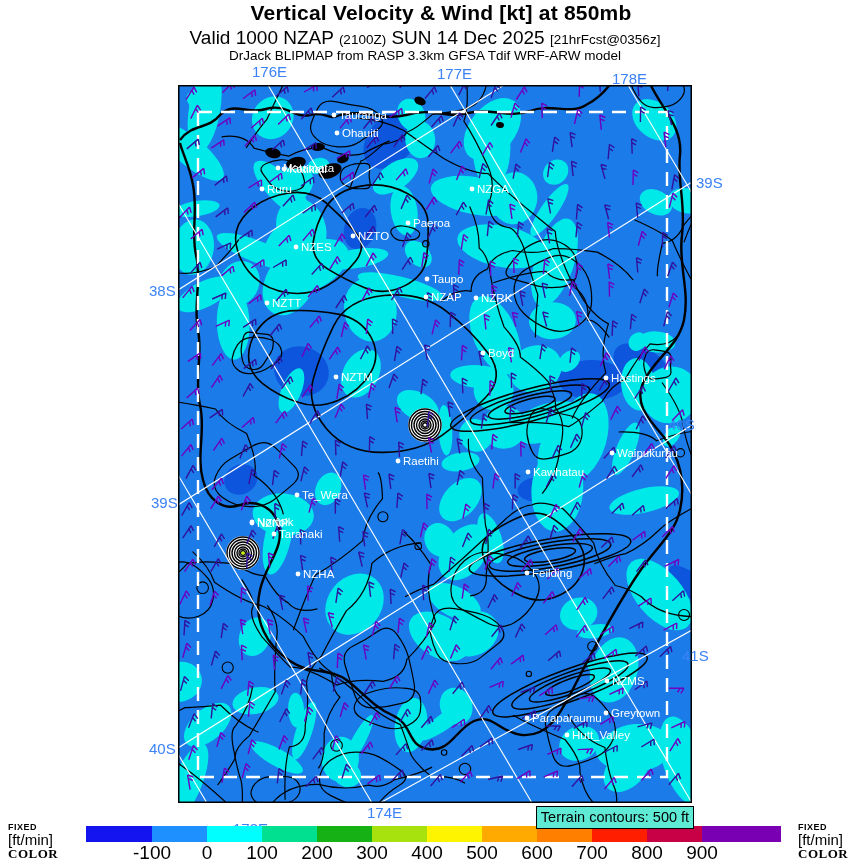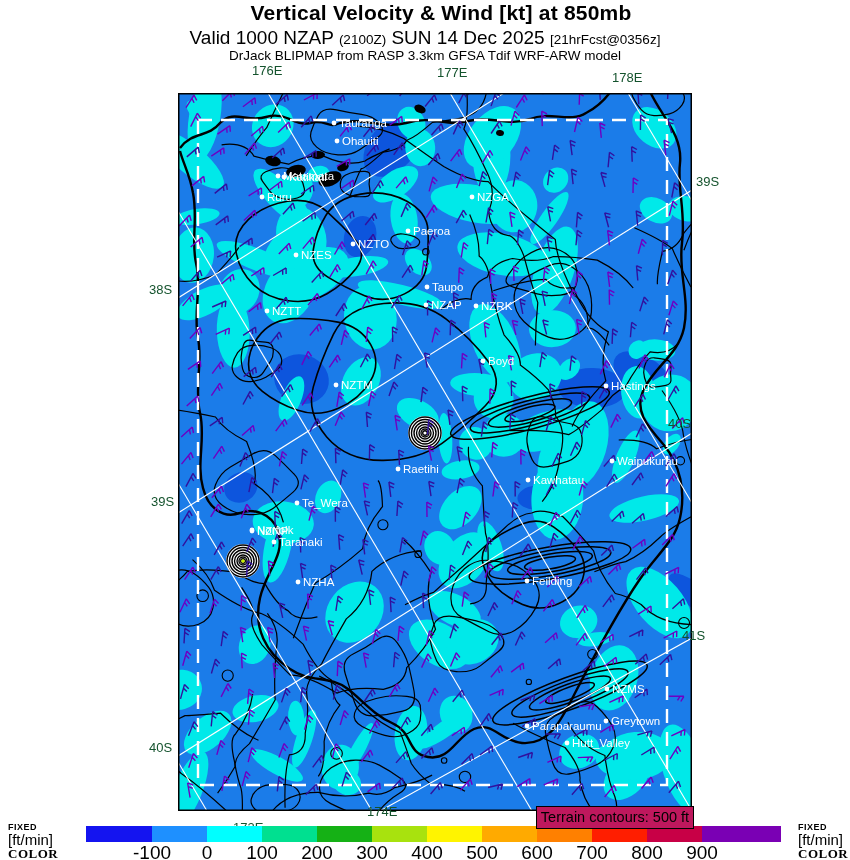--- a/index.html
+++ b/index.html
@@ -3,32 +3,32 @@
 <meta charset="utf-8">
 <style>
   html,body{margin:0;padding:0;background:#ffffff;}
   body{width:850px;height:860px;position:relative;overflow:hidden;
        font-family:"Liberation Sans","DejaVu Sans",sans-serif;}
   .hdr{position:absolute;left:0;width:850px;text-align:center;color:#000;}
   #title{top:1px;font-size:21px;font-weight:bold;letter-spacing:0.2px;padding-left:16px;}
   #subtitle{top:27px;font-size:19px;}
   #subtitle .sm{font-size:13.5px;}
   #modelline{top:48px;font-size:13.5px;}
-  #map-frame{position:absolute;left:178px;top:85px;width:514px;height:692px;margin-top:8px;}
+  #map-frame{position:absolute;left:178px;top:85px;width:514px;height:692px;}
   #map-svg{display:block;}
-  .axlab{position:absolute;font-size:13px;color:#14532d;white-space:nowrap;}
+  .axlab{position:absolute;font-size:15px;color:#3b82f6;white-space:nowrap;}
   #colorbar{position:absolute;left:86px;top:826px;height:16px;display:flex;}
   .cbseg{height:16px;}
   .cbtick{position:absolute;top:842px;font-size:19px;color:#000;transform:translateX(-50%);white-space:nowrap;}
   .endlab{position:absolute;top:823px;width:80px;color:#000;text-align:left;line-height:1;}
   .endlab .l1{font-size:9px;font-weight:bold;letter-spacing:0.5px;}
   .endlab .l2{font-size:15px;margin-top:0px;}
   .endlab .l3{font-size:13px;font-weight:bold;letter-spacing:0.5px;font-family:Liberation Serif, serif;}
   #terrain-note{position:absolute;left:536px;top:806px;width:156px;height:21px;
-     background:#be185d;border:1.5px solid #000;font-size:14.5px;text-align:center;line-height:21px;}
+     background:#5eead4;border:1.5px solid #000;font-size:14.5px;text-align:center;line-height:21px;}
 </style>
 </head>
 <body>
 
 <div class="hdr" id="title">Vertical Velocity &amp; Wind [kt] at 850mb</div>
 <div class="hdr" id="subtitle">
   <span>Valid 1000 NZAP</span>
   <span class="sm">(2100Z)</span>
   <span>SUN 14 Dec 2025</span>
   <span class="sm">[21hrFcst@0356z]</span>
@@ -806,21 +806,21 @@
     <div class="axlab" style="left: 252px; top: 63px;">176E</div>
     <div class="axlab" style="left: 437px; top: 65px;">177E</div>
     <div class="axlab" style="left: 612px; top: 70px;">178E</div>
     <div class="axlab" style="left: 205px; top: 820px; margin-left: 28px;">173E</div>
     <div class="axlab" style="left: 367px; top: 804px;">174E</div>
     <div class="axlab" style="left: 149px; top: 282px;">38S</div>
     <div class="axlab" style="left: 151px; top: 494px;">39S</div>
     <div class="axlab" style="left: 149px; top: 740px;">40S</div>
     <div class="axlab" style="left: 696px; top: 174px;">39S</div>
     <div class="axlab" style="left: 668px; top: 416px;">40S</div>
-    <div class="axlab" style="left: 682px; top: 628px;">41S</div>
+    <div class="axlab" style="left: 682px; top: 647px;">41S</div>
   </div>
 
 <div id="colorbar">
     <div class="cbseg" style="width: 66px; background: rgb(20, 20, 240);"></div>
     <div class="cbseg" style="width: 55px; background: rgb(30, 144, 255);"></div>
     <div class="cbseg" style="width: 55px; background: rgb(0, 255, 255);"></div>
     <div class="cbseg" style="width: 55px; background: rgb(0, 224, 144);"></div>
     <div class="cbseg" style="width: 55px; background: rgb(21, 177, 21);"></div>
     <div class="cbseg" style="width: 55px; background: rgb(168, 226, 14);"></div>
     <div class="cbseg" style="width: 55px; background: rgb(255, 244, 0);"></div>

